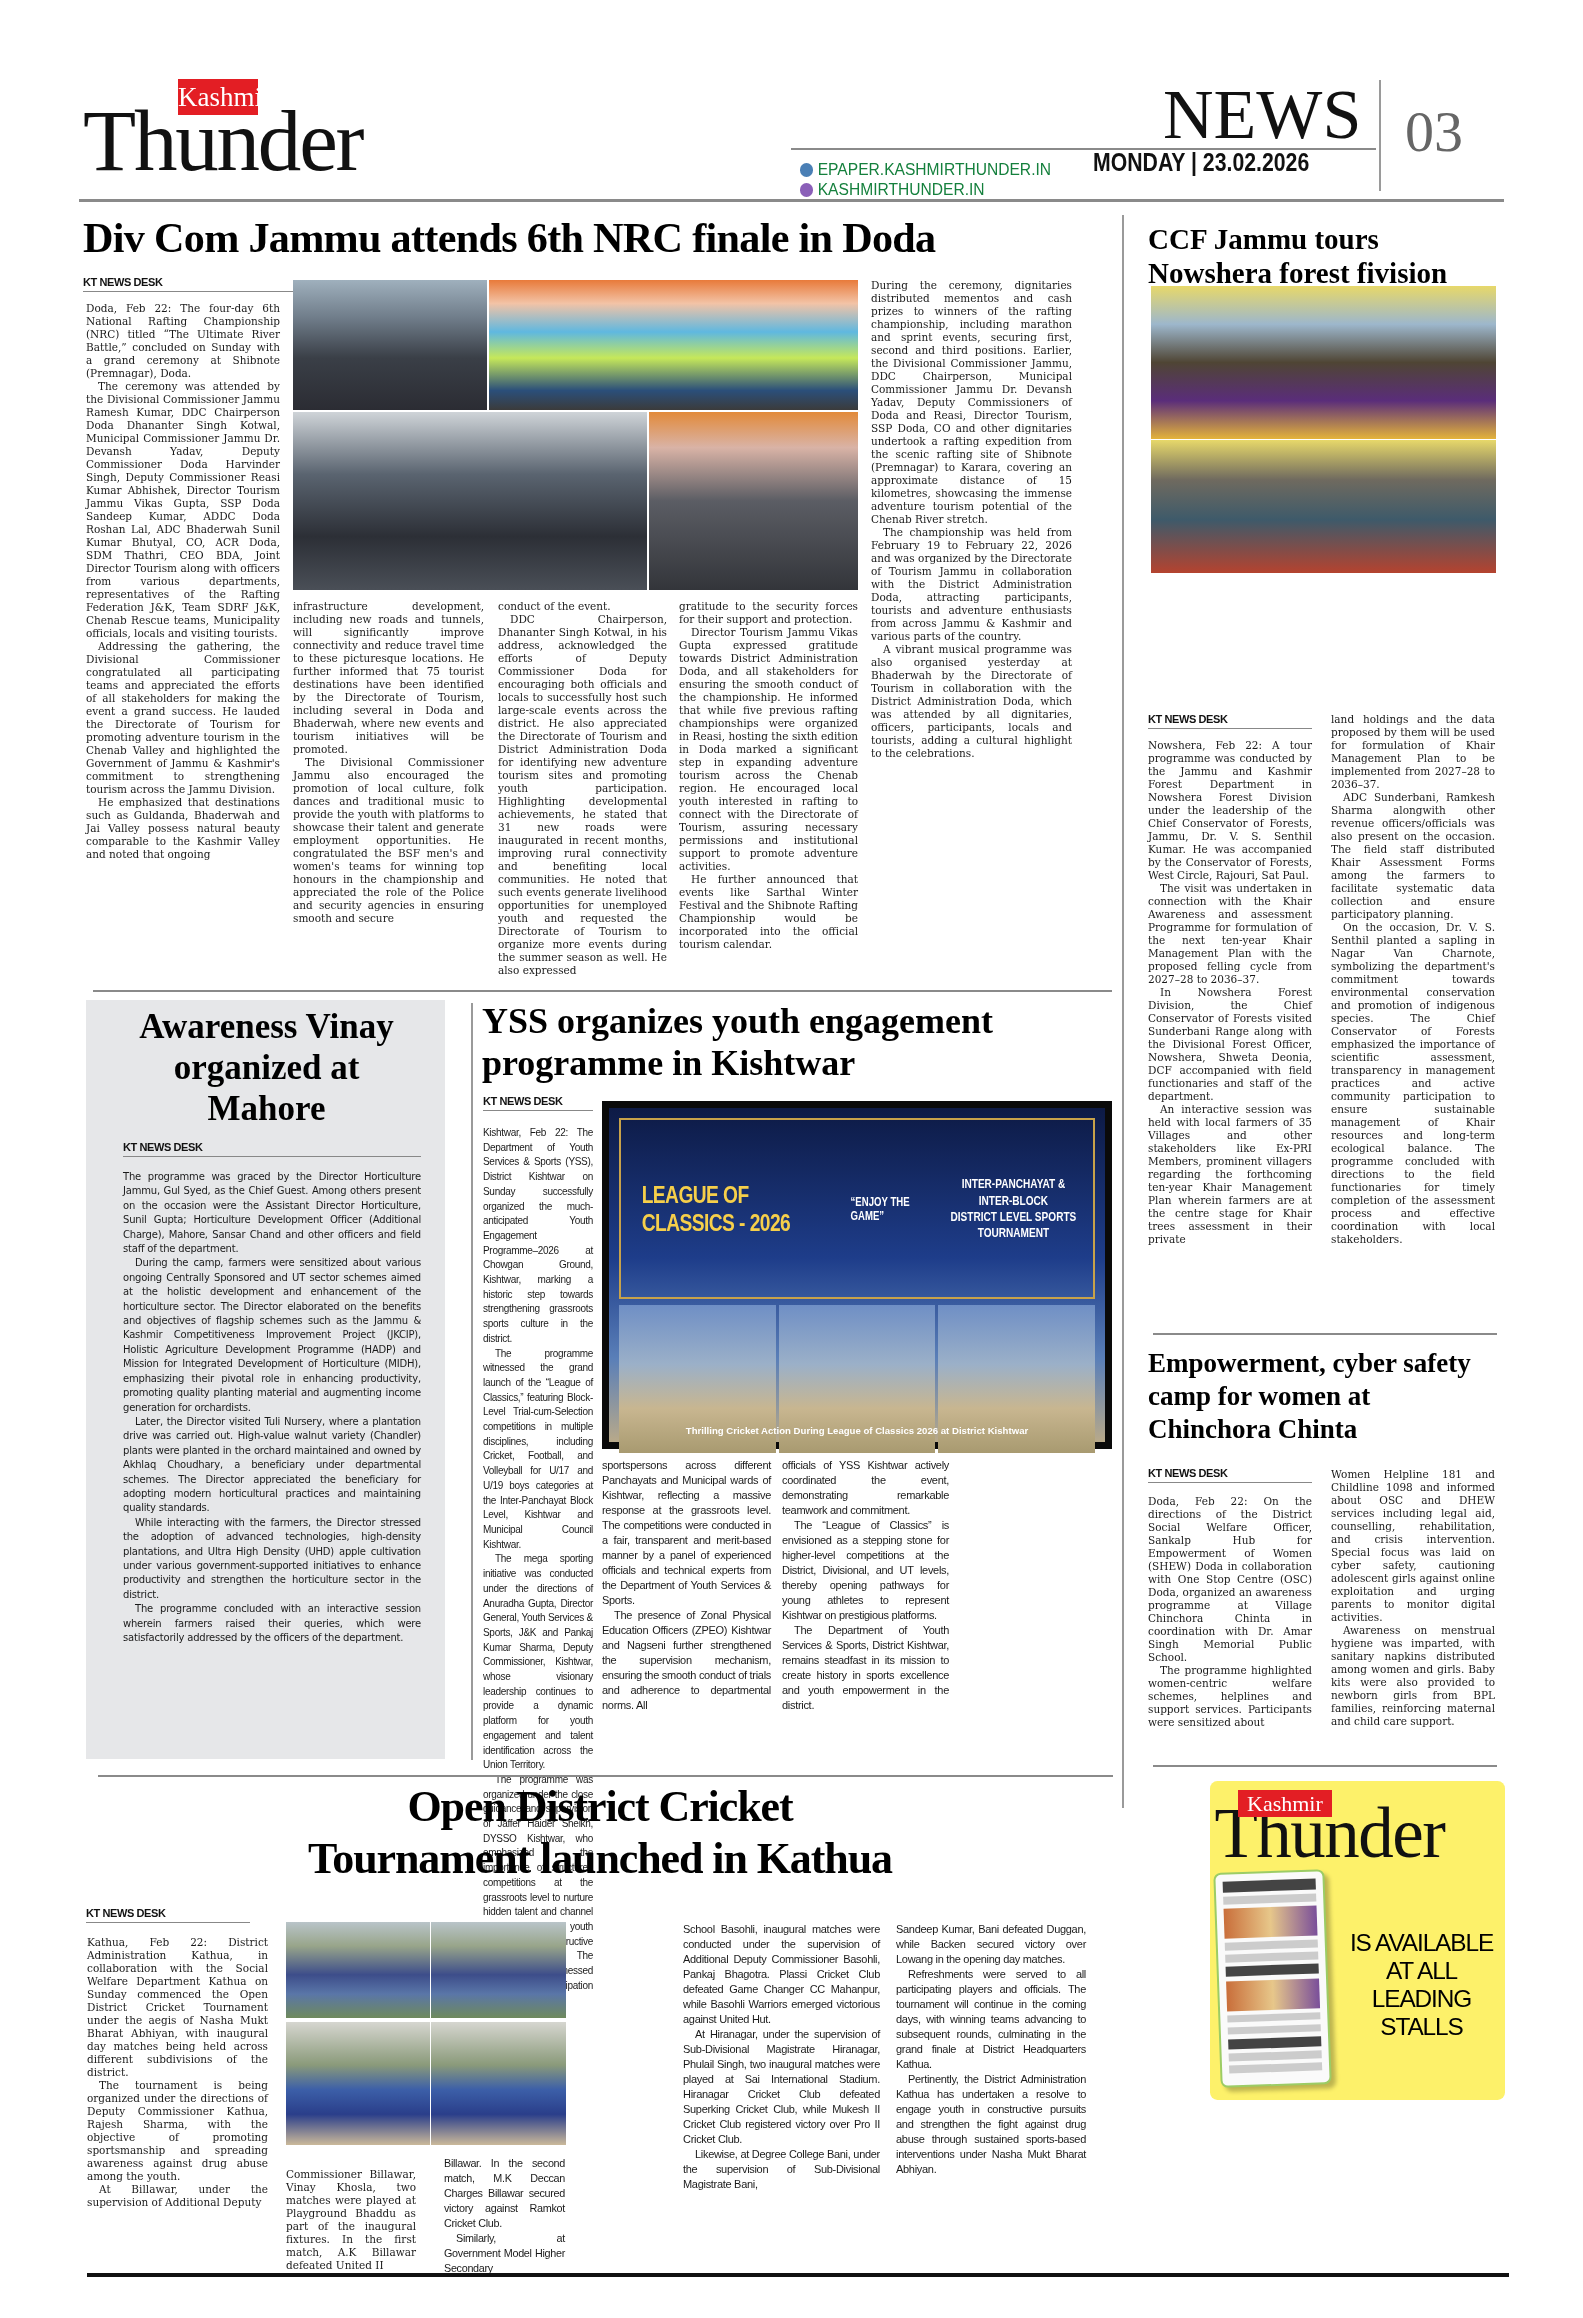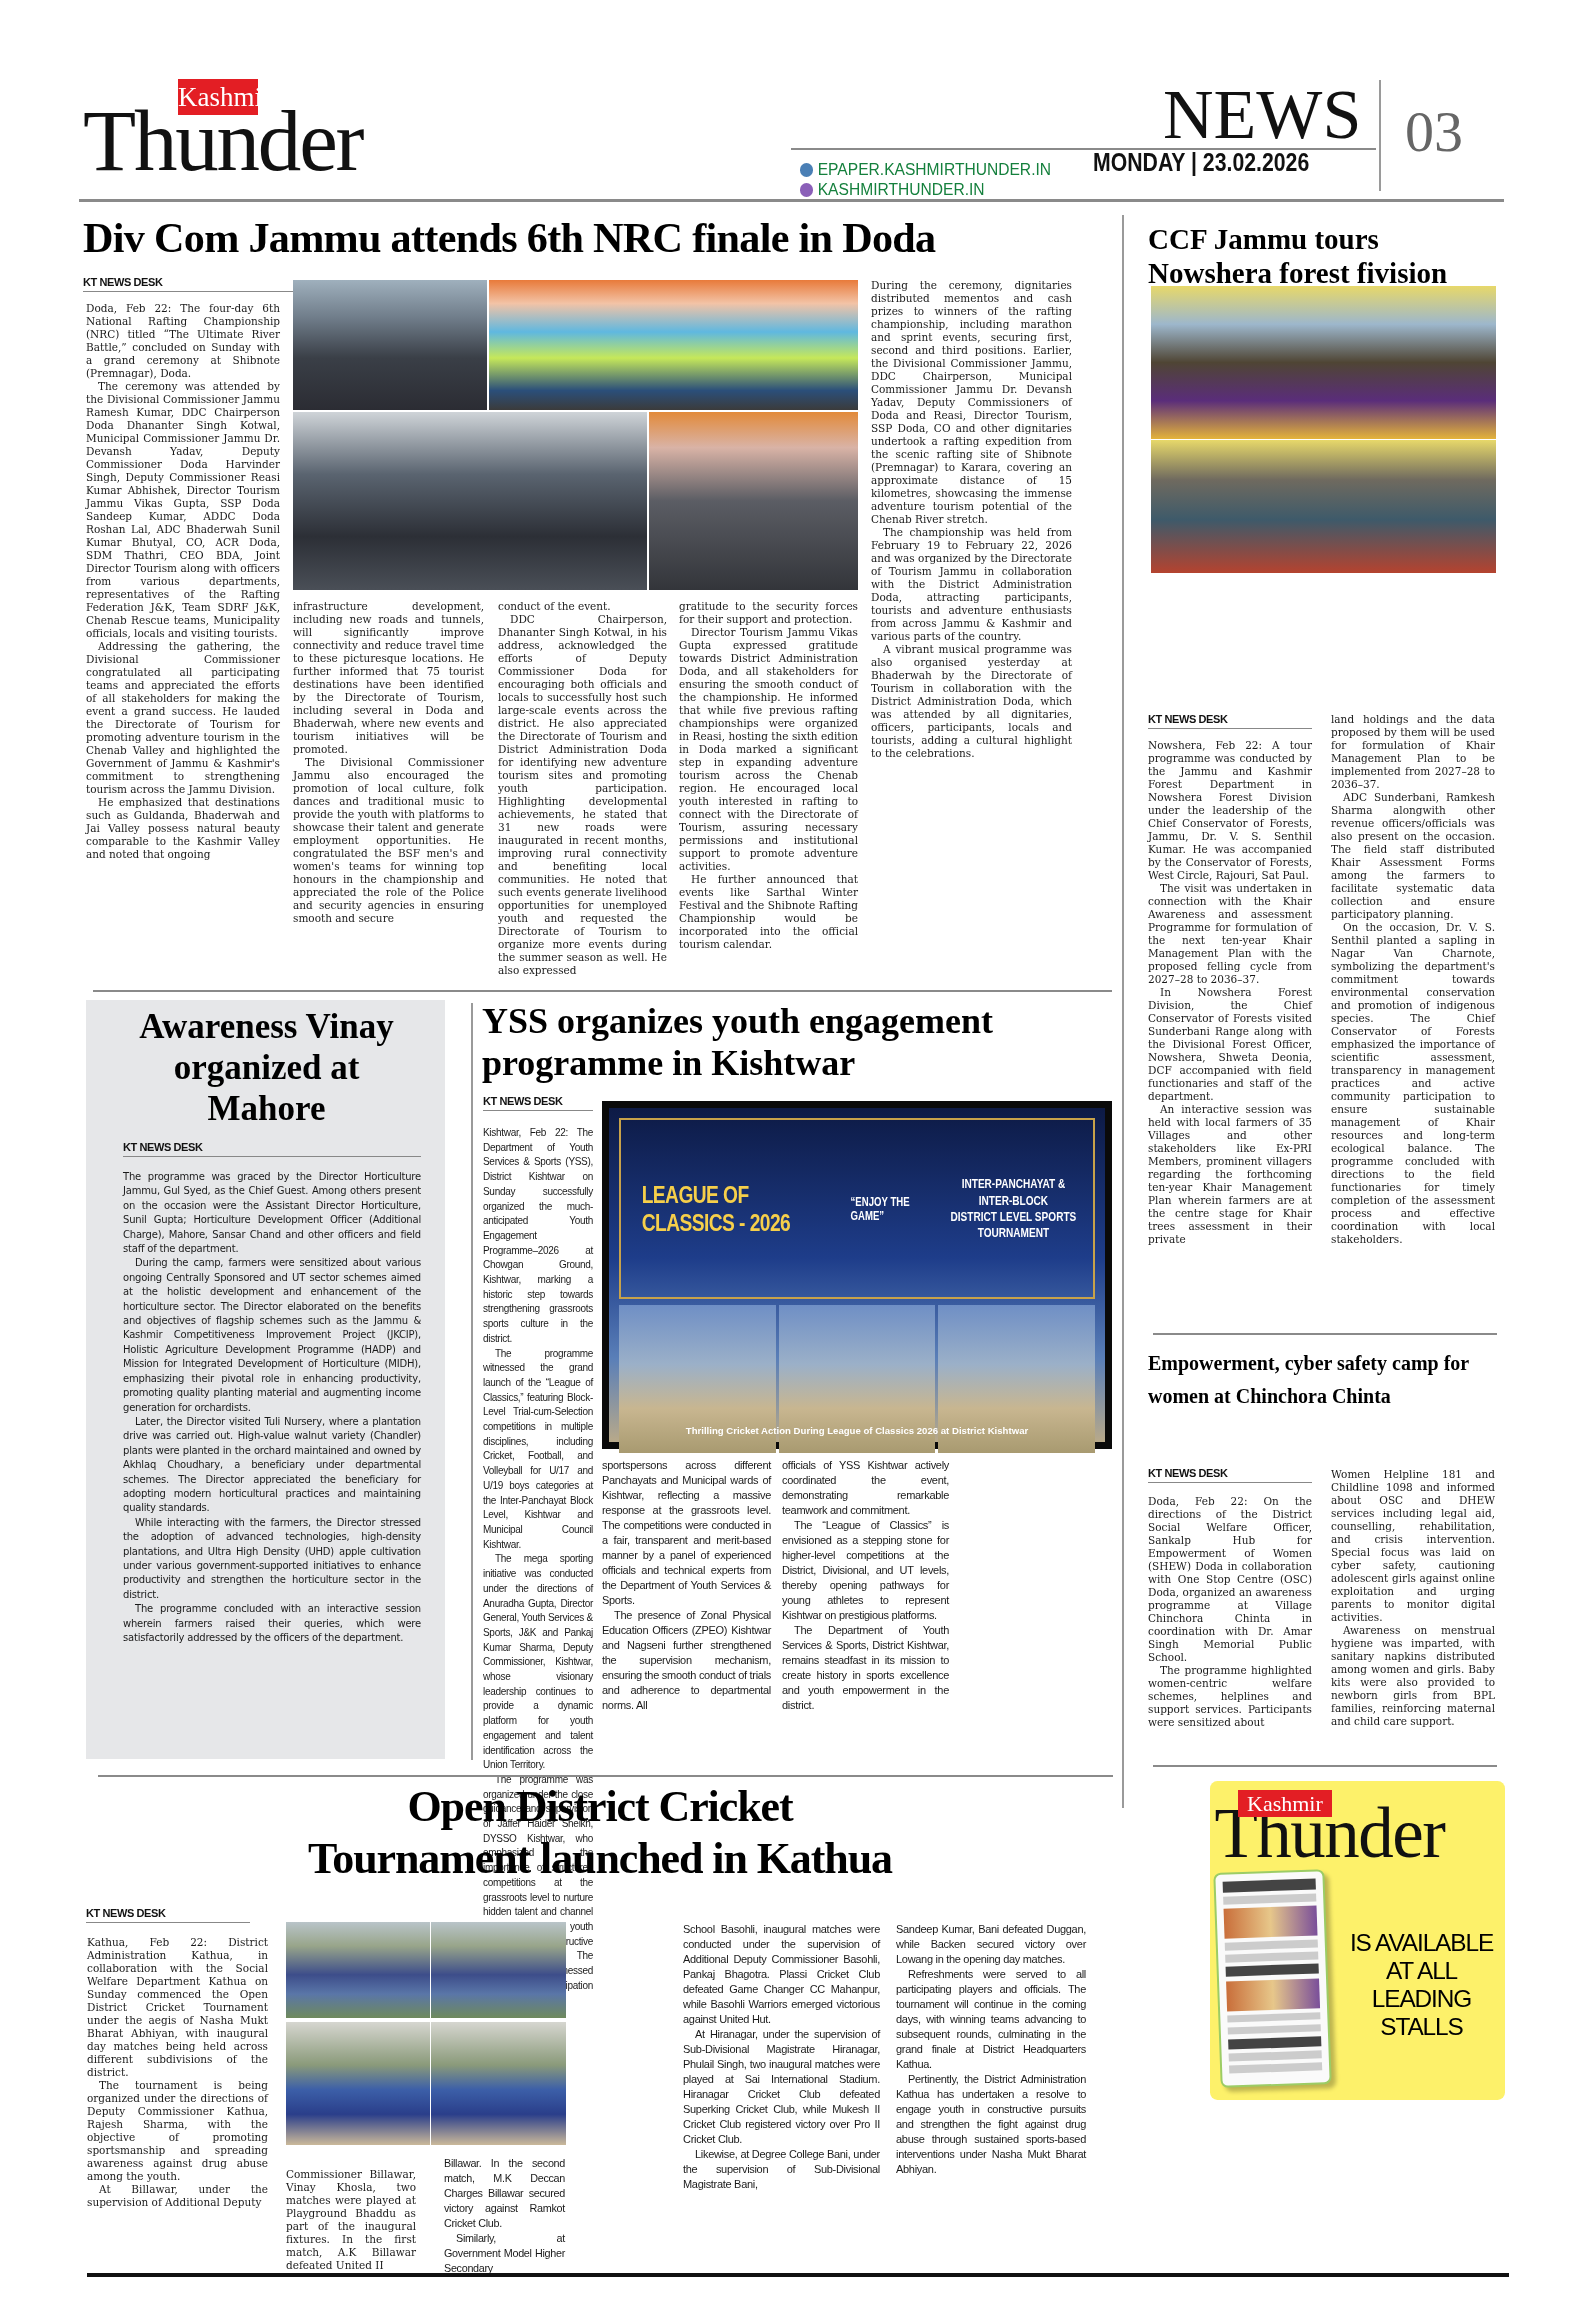--- a/index.html
+++ b/index.html
@@ -184,21 +184,21 @@
       <p>The presence of Zonal Physical Education Officers (ZPEO) Kishtwar and Nagseni further strengthened the supervision mechanism, ensuring the smooth conduct of trials and adherence to departmental norms. All</p>
   </div>
   <div class="col cond" style="left:782px; top:1458px; width:167px; font-size:11px; line-height:15px;">
     <p style="text-indent:0">officials of YSS Kishtwar actively coordinated the event, demonstrating remarkable teamwork and commitment.</p>
       <p>The “League of Classics” is envisioned as a stepping stone for higher-level competitions at the District, Divisional, and UT levels, thereby opening pathways for young athletes to represent Kishtwar on prestigious platforms.</p>
       <p>The Department of Youth Services &amp; Sports, District Kishtwar, remains steadfast in its mission to create history in sports excellence and youth empowerment in the district.</p>
   </div>
 </div>
 
 <div>
-  <div class="abs h-bold" style="left:1148px; top:1347px; width:348px; font-size:20px; line-height:33px;">Empowerment, cyber safety camp for women at Chinchora Chinta</div>
+  <div class="abs h-bold" style="left:1148px; top:1347px; width:348px; font-size:27px; line-height:33px;">Empowerment, cyber safety camp for women at Chinchora Chinta</div>
   <div class="desk" style="left:1148px; top:1467px; width:164px;">KT NEWS DESK</div>
   <div class="col" style="left:1148px; top:1495px; width:164px;">
     <p>Doda, Feb 22: On the directions of the District Social Welfare Officer, Sankalp Hub for Empowerment of Women (SHEW) Doda in collaboration with One Stop Centre (OSC) Doda, organized an awareness programme at Village Chinchora Chinta in coordination with Dr. Amar Singh Memorial Public School.</p>
       <p>The programme highlighted women-centric welfare schemes, helplines and support services. Participants were sensitized about</p>
   </div>
   <div class="col" style="left:1331px; top:1468px; width:164px;">
     <p style="text-indent:0">Women Helpline 181 and Childline 1098 and informed about OSC and DHEW services including legal aid, counselling, rehabilitation, and crisis intervention. Special focus was laid on cyber safety, cautioning adolescent girls against online exploitation and urging parents to monitor digital activities.</p>
       <p>Awareness on menstrual hygiene was imparted, with sanitary napkins distributed among women and girls. Baby kits were also provided to newborn girls from BPL families, reinforcing maternal and child care support.</p>
   </div>
   <div class="hline" style="left:1153px; top:1765px; width:344px; height:1.5px;"></div>

